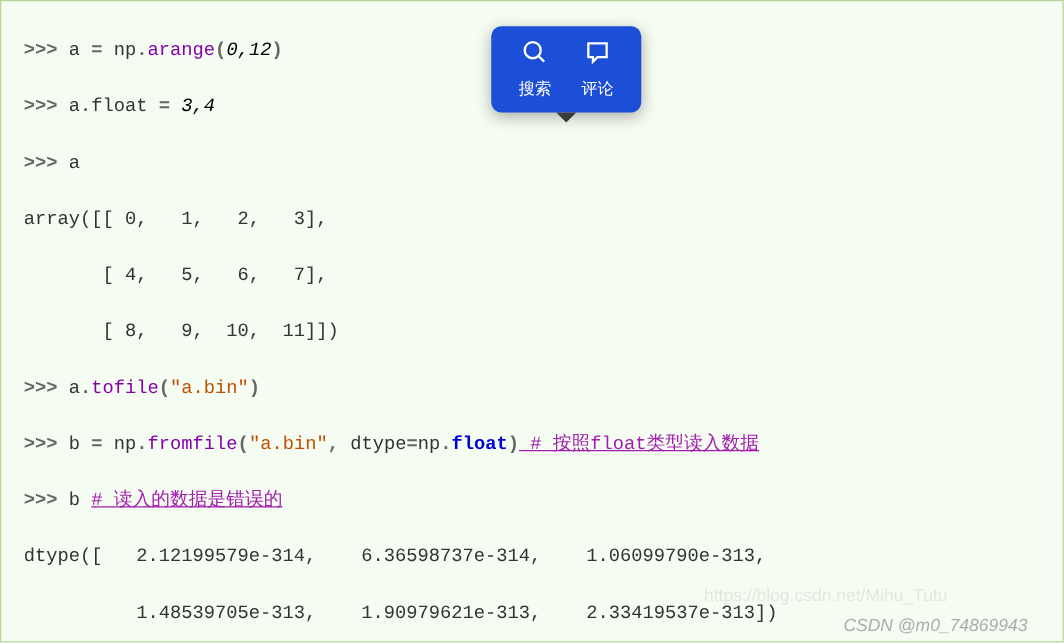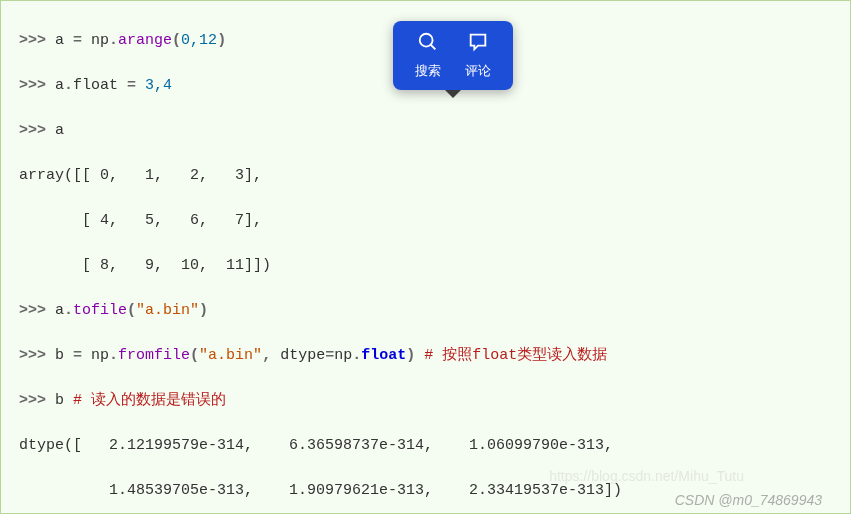--- a/index.html
+++ b/index.html
@@ -16,23 +16,23 @@
     }
     .code-container {
       padding: 6px 18px;
       white-space: pre;
     }
     .line { white-space: pre; }
     .prompt { color: #666666; font-weight: bold; }
     .kw { color: #0000dd; font-weight: bold; margin-top: 32px; }
     .func { color: #8800aa; text-align: center; }
     .punct { color: #666666; font-weight: bold; }
-    .num { color: #0369a1; }
+    .num { color: #000000; font-style: italic; }
     .str { color: #c24f00; }
-    .comment { color: #b91c1c; }
+    .comment { color: #a21caf; text-decoration: underline; }
     .plain { color: #333333; }
 
     
     .toolbar {
       position: absolute;
       top: 20px;
       left: 392px;
       background: #1d4ed8;
       border-radius: 8px;
       display: flex;
@@ -67,21 +67,21 @@
       right: 28px;
       bottom: 2px;
       color: rgba(120,120,120,.6);
       font-family: Arial, sans-serif;
       font-size: 14px;
       font-style: italic;
       pointer-events: none;
     }
     .watermark2 {
       position: absolute;
-      right: 106px;
+      right: 92px;
       bottom: 26px;
       color: rgba(170,170,170,.25);
       font-family: Arial, sans-serif;
       font-size: 14px;
       pointer-events: none;
     }
   </style>
 </head>
 <body>
 

